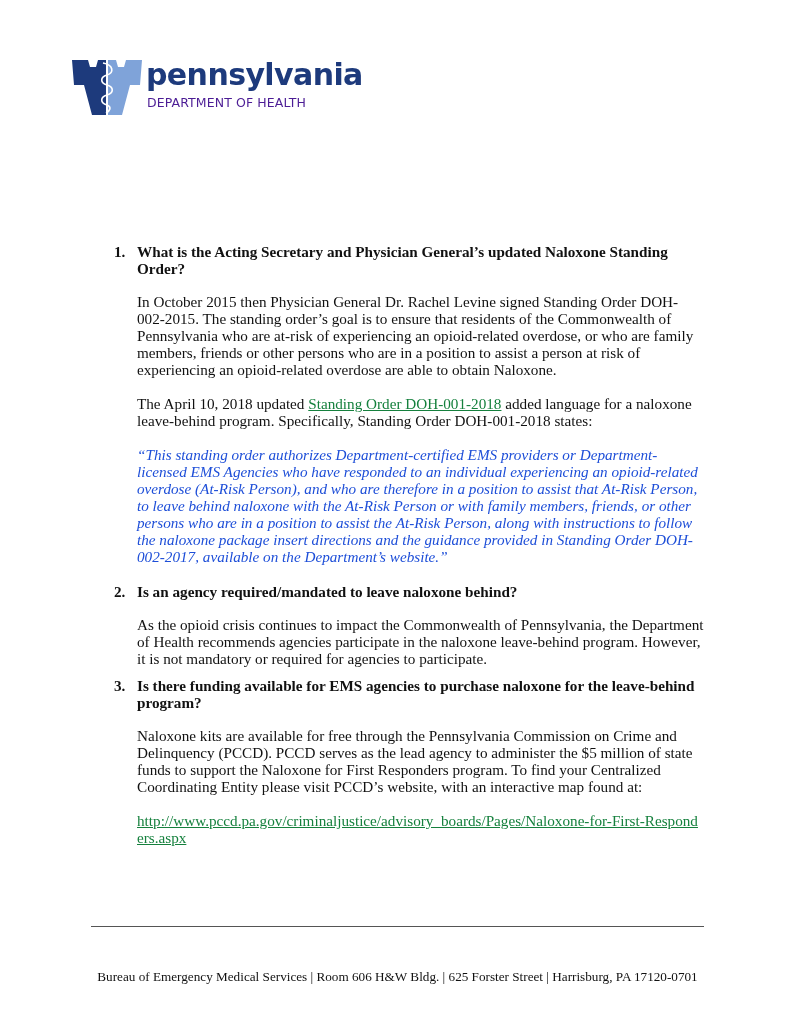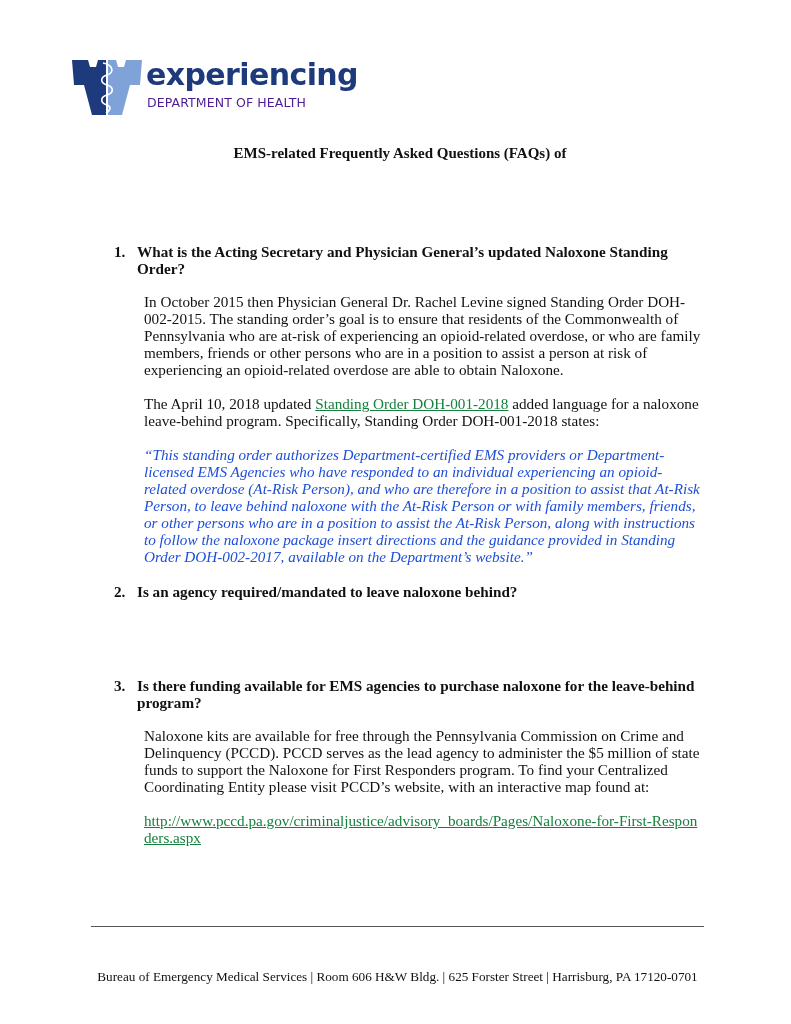--- a/index.html
+++ b/index.html
@@ -71,21 +71,21 @@
       font-weight: bold;
     }
     .faq .q .num {
       width: 23px;
       flex: 0 0 23px;
     }
     .faq .q .qtext {
       flex: 1;
     }
     .faq .ans {
-      margin-left: 30px;
+      margin-left: 23px;
       margin-top: 16px;
     }
     .faq .ans p {
       margin: 0 0 17px 0;
     }
     .faq .quote {
       margin-left: 50px;
       font-style: italic;
       color: #1d4ed8;
     }
@@ -119,45 +119,47 @@
   <svg class="mark" width="74" height="62" viewBox="0 0 74 62">
 
     <polygon points="2,5 18,5 20,12 26,12 28,5 36,5 36,60 22,60 14,30 4,30" fill="#1d3a7c"></polygon>
 
     <polygon points="38,5 46,5 48,12 54,12 56,5 72,5 70,30 60,30 52,60 38,60" fill="#7fa3d9"></polygon>
 
     <line x1="37" y1="6" x2="37" y2="60" stroke="#ffffff" stroke-width="2"></line>
 
     <path d="M33,8 C44,10 44,18 37,20 C30,22 30,28 37,30 C44,32 44,38 37,40 C30,42 30,48 37,50 C42,52 40,56 36,58" fill="none" stroke="#ffffff" stroke-width="1.6"></path>
   </svg>
-  <div class="wordmark">experiencing</div>
+  <div class="wordmark">pennsylvania</div>
   <div class="dept">DEPARTMENT OF HEALTH</div>
 </div>
 
 <div class="title">
-  <div>EMS-related Frequently Asked Questions (FAQs) of</div>
 </div>
 
 <div class="faq" style="top:243px;">
   <div class="q">
     <span class="num">1.</span>
     <span class="qtext">What is the Acting Secretary and Physician General’s updated Naloxone Standing Order?</span>
   </div>
   <div class="ans">
     <p>In October 2015 then Physician General Dr. Rachel Levine signed Standing Order DOH-002-2015. The standing order’s goal is to ensure that residents of the Commonwealth of Pennsylvania who are at-risk of experiencing an opioid-related overdose, or who are family members, friends or other persons who are in a position to assist a person at risk of experiencing an opioid-related overdose are able to obtain Naloxone.</p>
     <p><span>The April 10, 2018 updated </span><a class="link" href="#">Standing Order DOH-001-2018</a><span> added language for a naloxone leave-behind program.  Specifically, Standing Order DOH-001-2018 states:</span></p>
     <p class="quote">“This standing order authorizes Department-certified EMS providers or Department-licensed EMS Agencies who have responded to an individual experiencing an opioid-related overdose (At-Risk Person), and who are therefore in a position to assist that At-Risk Person, to leave behind naloxone with the At-Risk Person or with family members, friends, or other persons who are in a position to assist the At-Risk Person, along with instructions to follow the naloxone package insert directions and the guidance provided in Standing Order DOH-002-2017, available on the Department’s website.”</p>
   </div>
 </div>
 
 <div class="faq" style="top:583px;">
   <div class="q">
     <span class="num">2.</span>
     <span class="qtext">Is an agency required/mandated to leave naloxone behind?</span>
   </div>
+  <div class="ans">
+    <p>As the opioid crisis continues to impact the Commonwealth of Pennsylvania, the Department of Health recommends agencies participate in the naloxone leave-behind program. However, it is not mandatory or required for agencies to participate.</p>
+  </div>
 </div>
 
 <div class="faq" style="top:677px;">
   <div class="q">
     <span class="num">3.</span>
     <span class="qtext">Is there funding available for EMS agencies to purchase naloxone for the leave-behind program?</span>
   </div>
   <div class="ans">
     <p>Naloxone kits are available for free through the Pennsylvania Commission on Crime and Delinquency (PCCD).  PCCD serves as the lead agency to administer the $5 million of state funds to support the Naloxone for First Responders program. To find your Centralized Coordinating Entity please visit PCCD’s website, with an interactive map found at:</p>
     <p><a class="link" href="#" style="word-break: break-all;">http://www.pccd.pa.gov/criminaljustice/advisory_boards/Pages/Naloxone-for-First-Responders.aspx</a></p>

